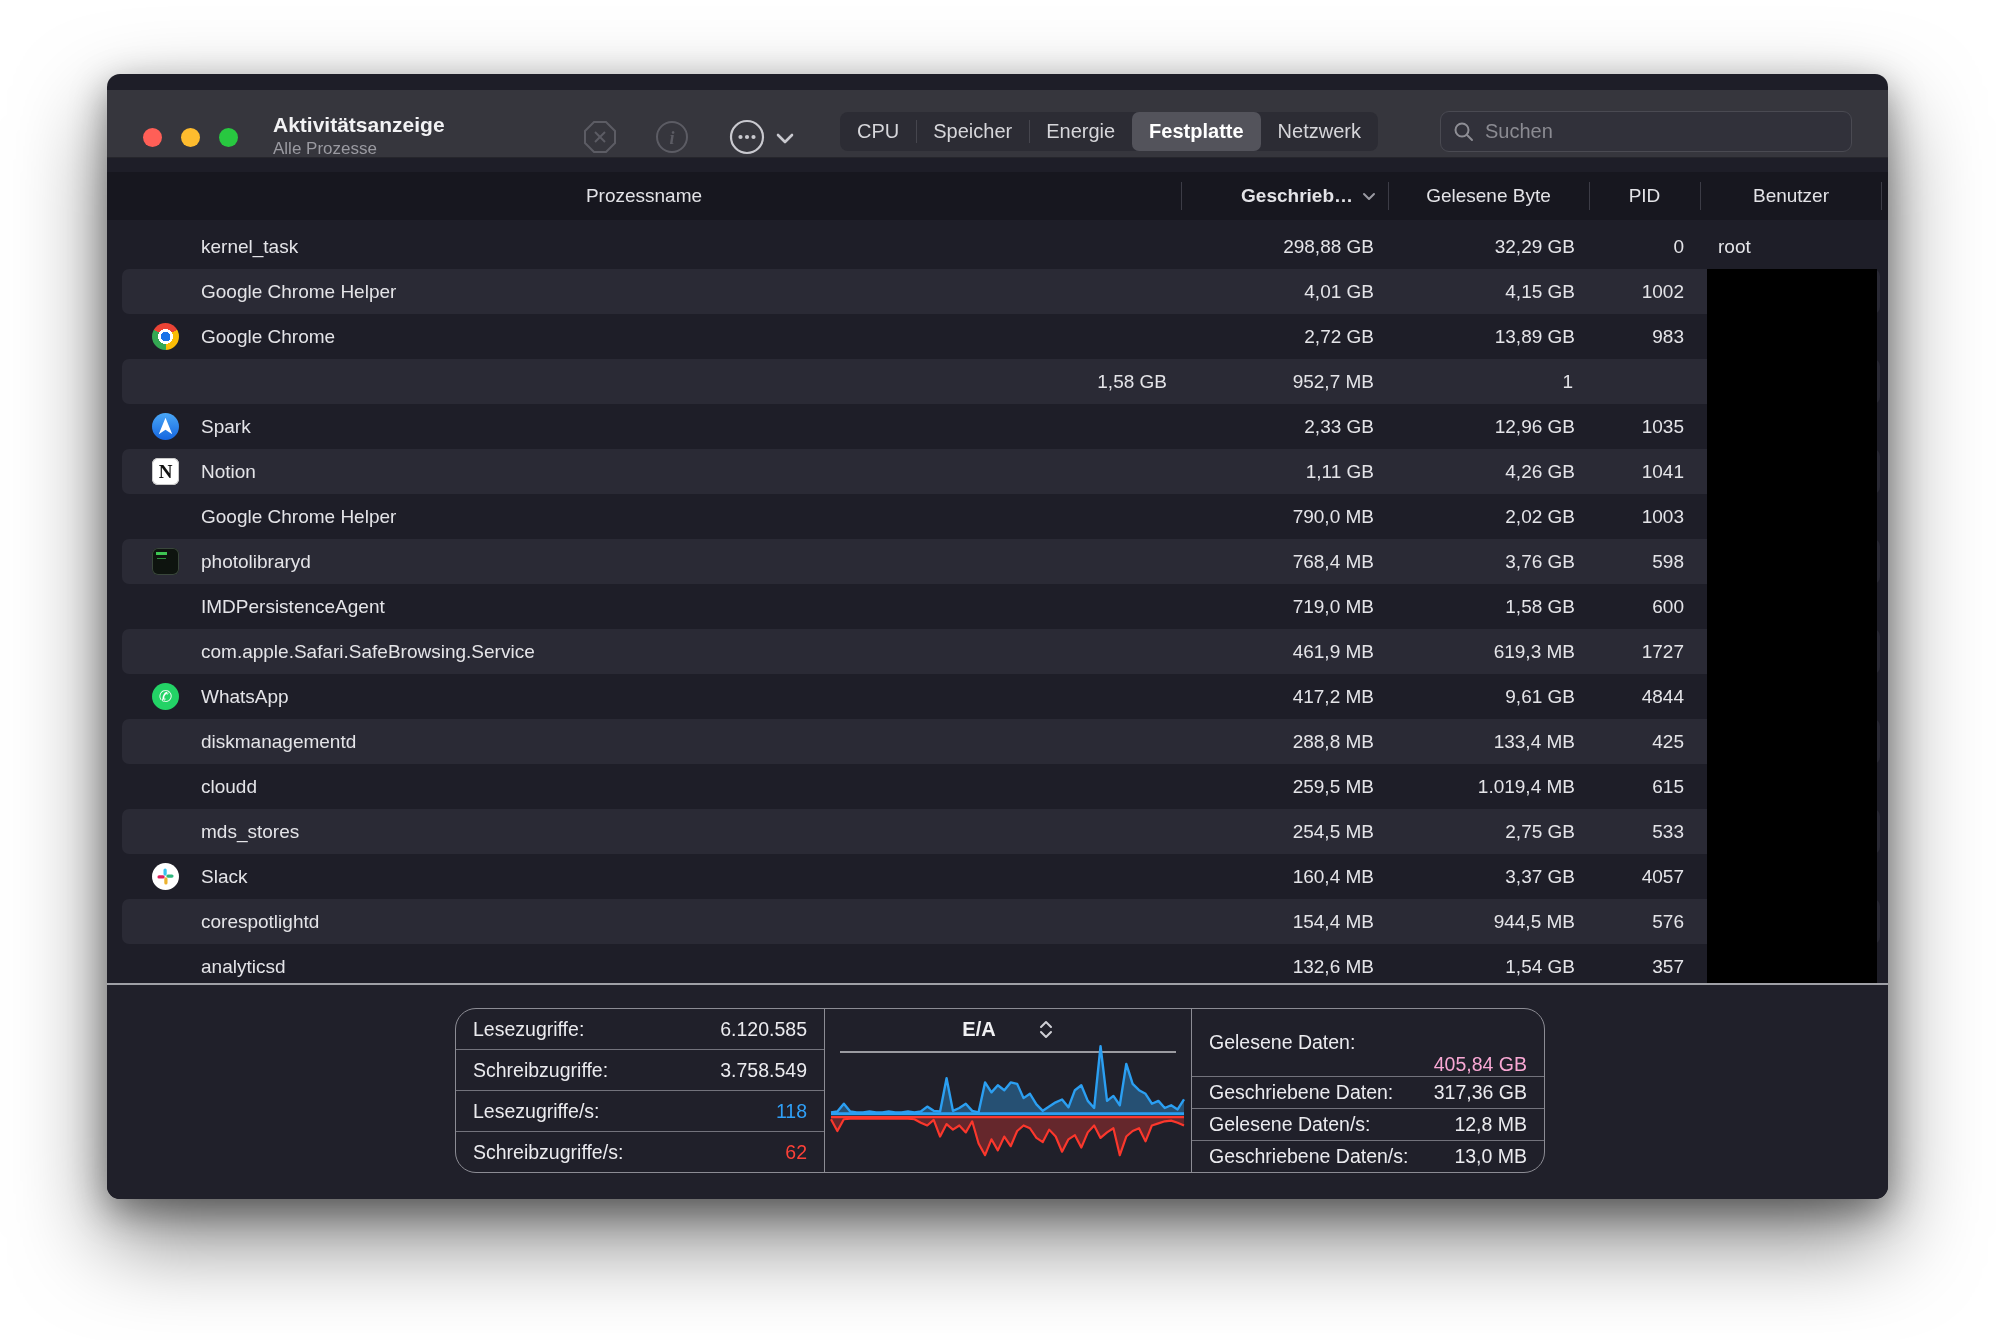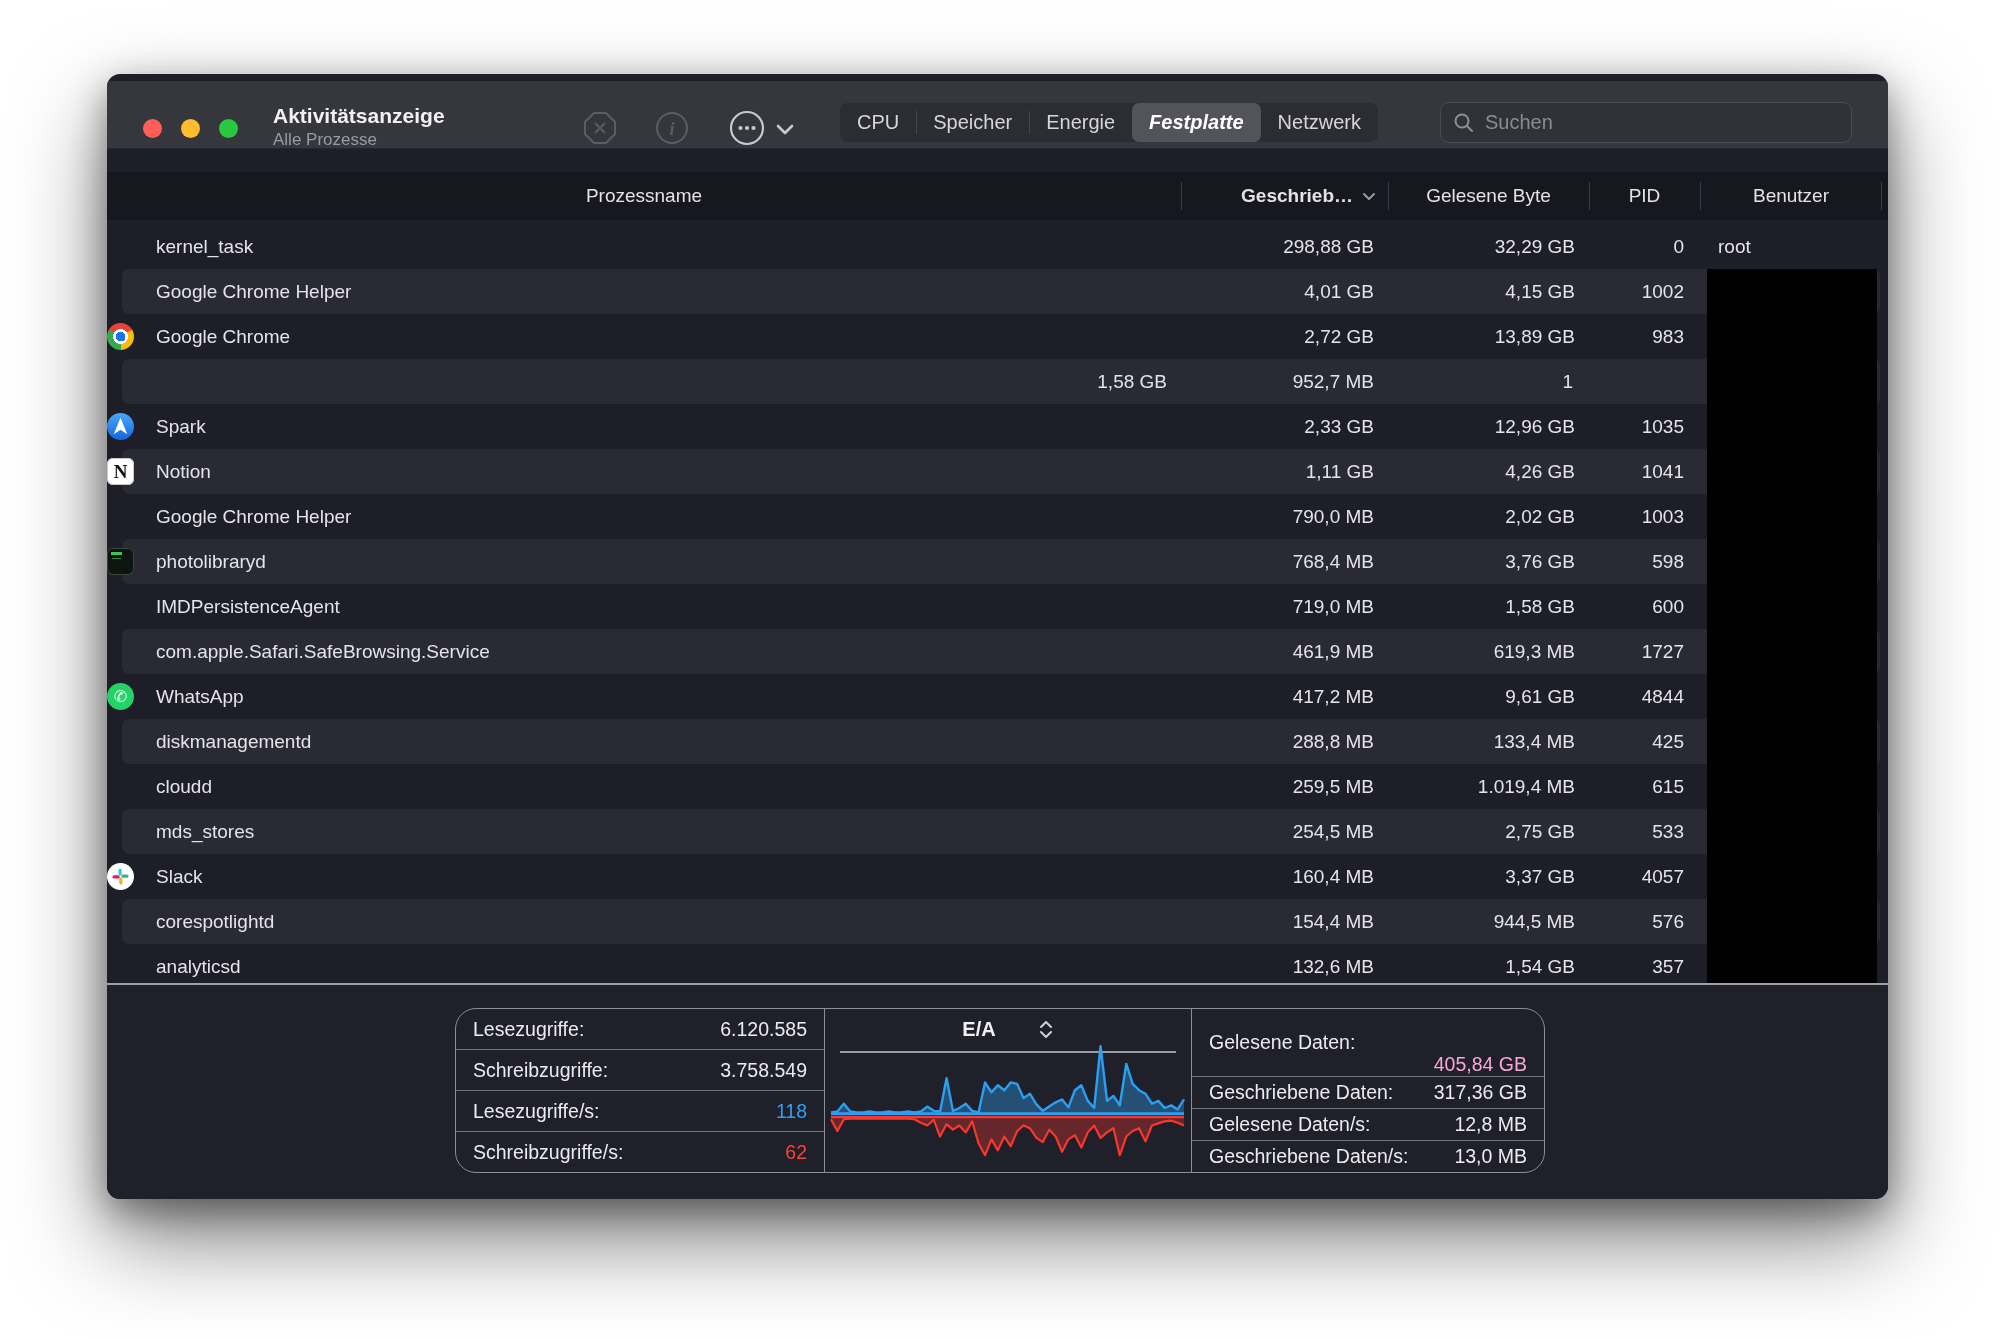--- a/index.html
+++ b/index.html
@@ -4,41 +4,41 @@
 <style>
   * { margin:0; padding:0; box-sizing:border-box; }
   html,body { width:2000px; height:1340px; background:#ffffff; overflow:hidden;
     font-family:"Liberation Sans","DejaVu Sans",sans-serif; }
 
   .window { position:absolute; left:107px; top:74px; width:1781px; height:1125px;
     background:#1e1e28; border-radius:13px; overflow:hidden;
     box-shadow:0 40px 90px rgba(0,0,0,.50), 0 12px 36px rgba(0,0,0,.38); }
 
   
-  .titlebar { position:absolute; left:0; top:7px; width:100%; height:68px;
+  .titlebar { position:absolute; left:0; top:16px; width:100%; height:68px;
     background:#36363d; border-bottom:1px solid #26262c; }
   .tl { position:absolute; top:38px; width:19px; height:19px; border-radius:50%; }
   .tl.red    { left:36px;  background:#ff5f57; }
   .tl.yellow { left:74px;  background:#febc2e; }
   .tl.green  { left:112px; background:#28c840; }
   .title-block { position:absolute; left:166px; top:21px; }
   .app-title { font-size:21px; font-weight:700; color:#f2f2f4; line-height:27px; }
   .app-subtitle { font-size:17px; color:#9a9aa1; line-height:22px; }
 
   .tb-btn { position:absolute; top:30px; width:34px; height:34px; background:none; border:none; cursor:default; }
   .tb-btn svg { display:block; }
   .btn-close { left:476px; } .btn-info { left:548px; } .btn-more { left:622px; width:36px; height:36px; top:29px; }
   .btn-chevron { left:668px; top:38px; width:26px; height:20px; }
 
   .segmented { position:absolute; left:733px; top:22px; height:39px; display:flex;
     background:#2c2c34; border-radius:8px; align-items:stretch; overflow:hidden; }
   .seg { display:flex; align-items:center; padding:0 17px; font-size:20px; color:#d6d6da;
     position:relative; cursor:default; }
   .seg + .seg::before { content:""; position:absolute; left:0; top:8px; bottom:8px; width:1px; background:#46464e; }
-  .seg.sel { background:#53535b; color:#ffffff; font-weight:700; border-radius:7px;font-style:italic; }
+  .seg.sel { background:#53535b; color:#ffffff; font-weight:700; border-radius:7px; }
   .seg.sel::before, .seg.sel + .seg::before { display:none; }
 
   .search { position:absolute; left:1333px; top:21px; width:412px; height:41px;
     background:#31313a; border:1px solid #4a4a52; border-radius:9px;
     display:flex; align-items:center; padding:10px 12px; }
   .search svg { flex:0 0 auto; }
   .search input { flex:1; background:transparent; border:none; outline:none;
     font-size:20px; color:#ececf0; margin-left:10px; font-family:inherit; }
   .search input::placeholder { color:#8b8b92; }
 
@@ -53,21 +53,21 @@
 
   
   .rows { position:absolute; left:0; top:146px; width:100%; height:763px; overflow:hidden;
     background:#1e1e28; padding-top:4px; }
   .prow { position:relative; height:45px; display:grid;
     grid-template-columns:1074px 207px 201px 111px 182px auto; align-items:center;
     font-size:19px; color:#e4e4e8; font-variant-numeric:tabular-nums; }
   .prow.alt::before { content:""; position:absolute; left:15px; right:8px; top:0; bottom:0;
     background:#2a2a35; border-radius:7px; }
   .cell { position:relative; z-index:1; }
-  .c-name { display:flex; align-items:center; gap:22px; }
+  .c-name { display:flex; align-items:center; padding-left:45px; gap:22px; }
   .c-num  { text-align:right; padding-right:14px; }
   .c-pid  { text-align:right; padding-right:16px; }
   .c-user { padding-left:18px; }
 
   .pic { width:27px; height:27px; flex:0 0 27px; display:inline-flex; align-items:center;
     justify-content:center; border-radius:50%; position:relative; }
   .pic svg { width:100%; height:100%; display:block; }
   .no-pic { width:27px; flex:0 0 27px; height:27px; }
   .pic-chrome { background:
      radial-gradient(circle at 50% 50%, #1a73e8 0 5px, #ffffff 5px 7.5px, rgba(0,0,0,0) 7.5px),

